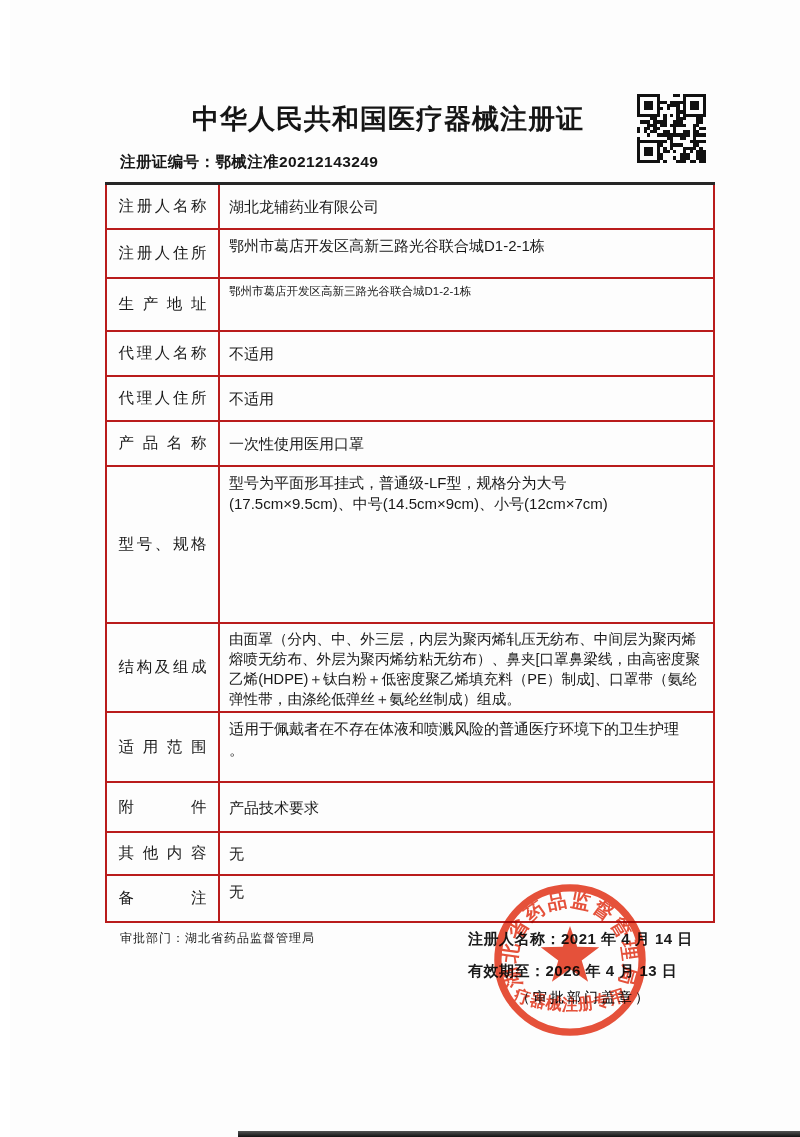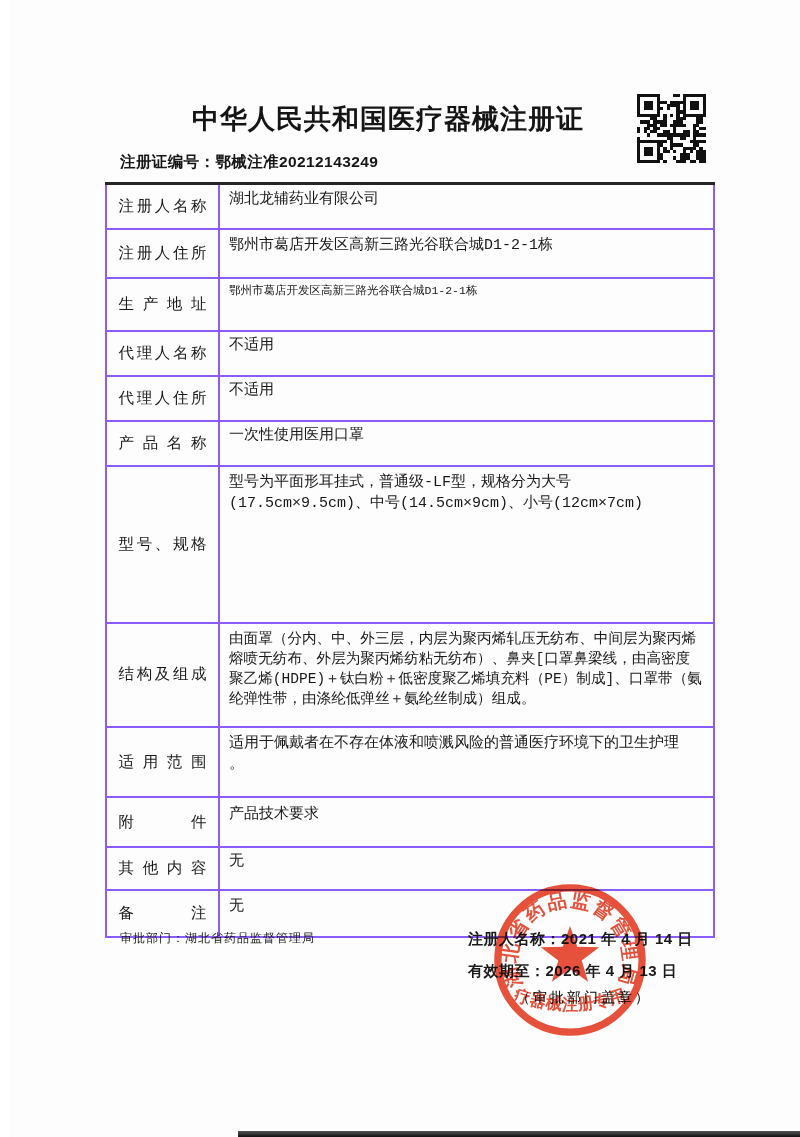--- a/index.html
+++ b/index.html
@@ -18,26 +18,26 @@
   .qr { position:absolute; left:627px; top:94px; width:69px; height:69px; }
   .regline {
     position:absolute; left:110px; top:152px;
     font-size:15.5px; font-weight:bold; letter-spacing:0.4px; color:#161616;
   }
   table.cert {
     position:absolute; left:95px; top:182px; width:610px;
     border-collapse:collapse; table-layout:fixed;
     border:2px solid #262626; border-top-width:3px;
   }
-  .cert td { border:2px solid #8b5cf6;font-family:Liberation Mono, monospace; }
+  .cert td { border:2px solid #b91c1c; }
   .cert col.c1 { width:113px; }
   .lab { text-align:center; vertical-align:middle; font-size:15.5px; color:#1a1a1a; }
   .jt { width:88px; margin:0 auto; text-align:justify; text-align-last:justify; }
   .val {
-    padding:3px 10px 17px 9px; font-size:15px; line-height:1.42;
+    padding:3px 10px 2px 9px; font-size:15px; line-height:1.42;
     vertical-align:middle; white-space:pre-line; color:#181818;
   }
   .top   { vertical-align:top; padding-top:5px; }
   .small { font-size:11.5px; padding-top:4px; }
   .r1{height:45px} .r2{height:49px} .r3{height:53px} .r4{height:45px}
   .r5{height:45px} .r6{height:45px} .r7{height:157px} .r8{height:83px}
   .r9{height:70px} .r10{height:50px} .r11{height:43px} .r12{height:47px}
   .r8 .val { font-size:14.6px; line-height:1.38; }
   .dept {
     position:absolute; left:110px; top:930px;

